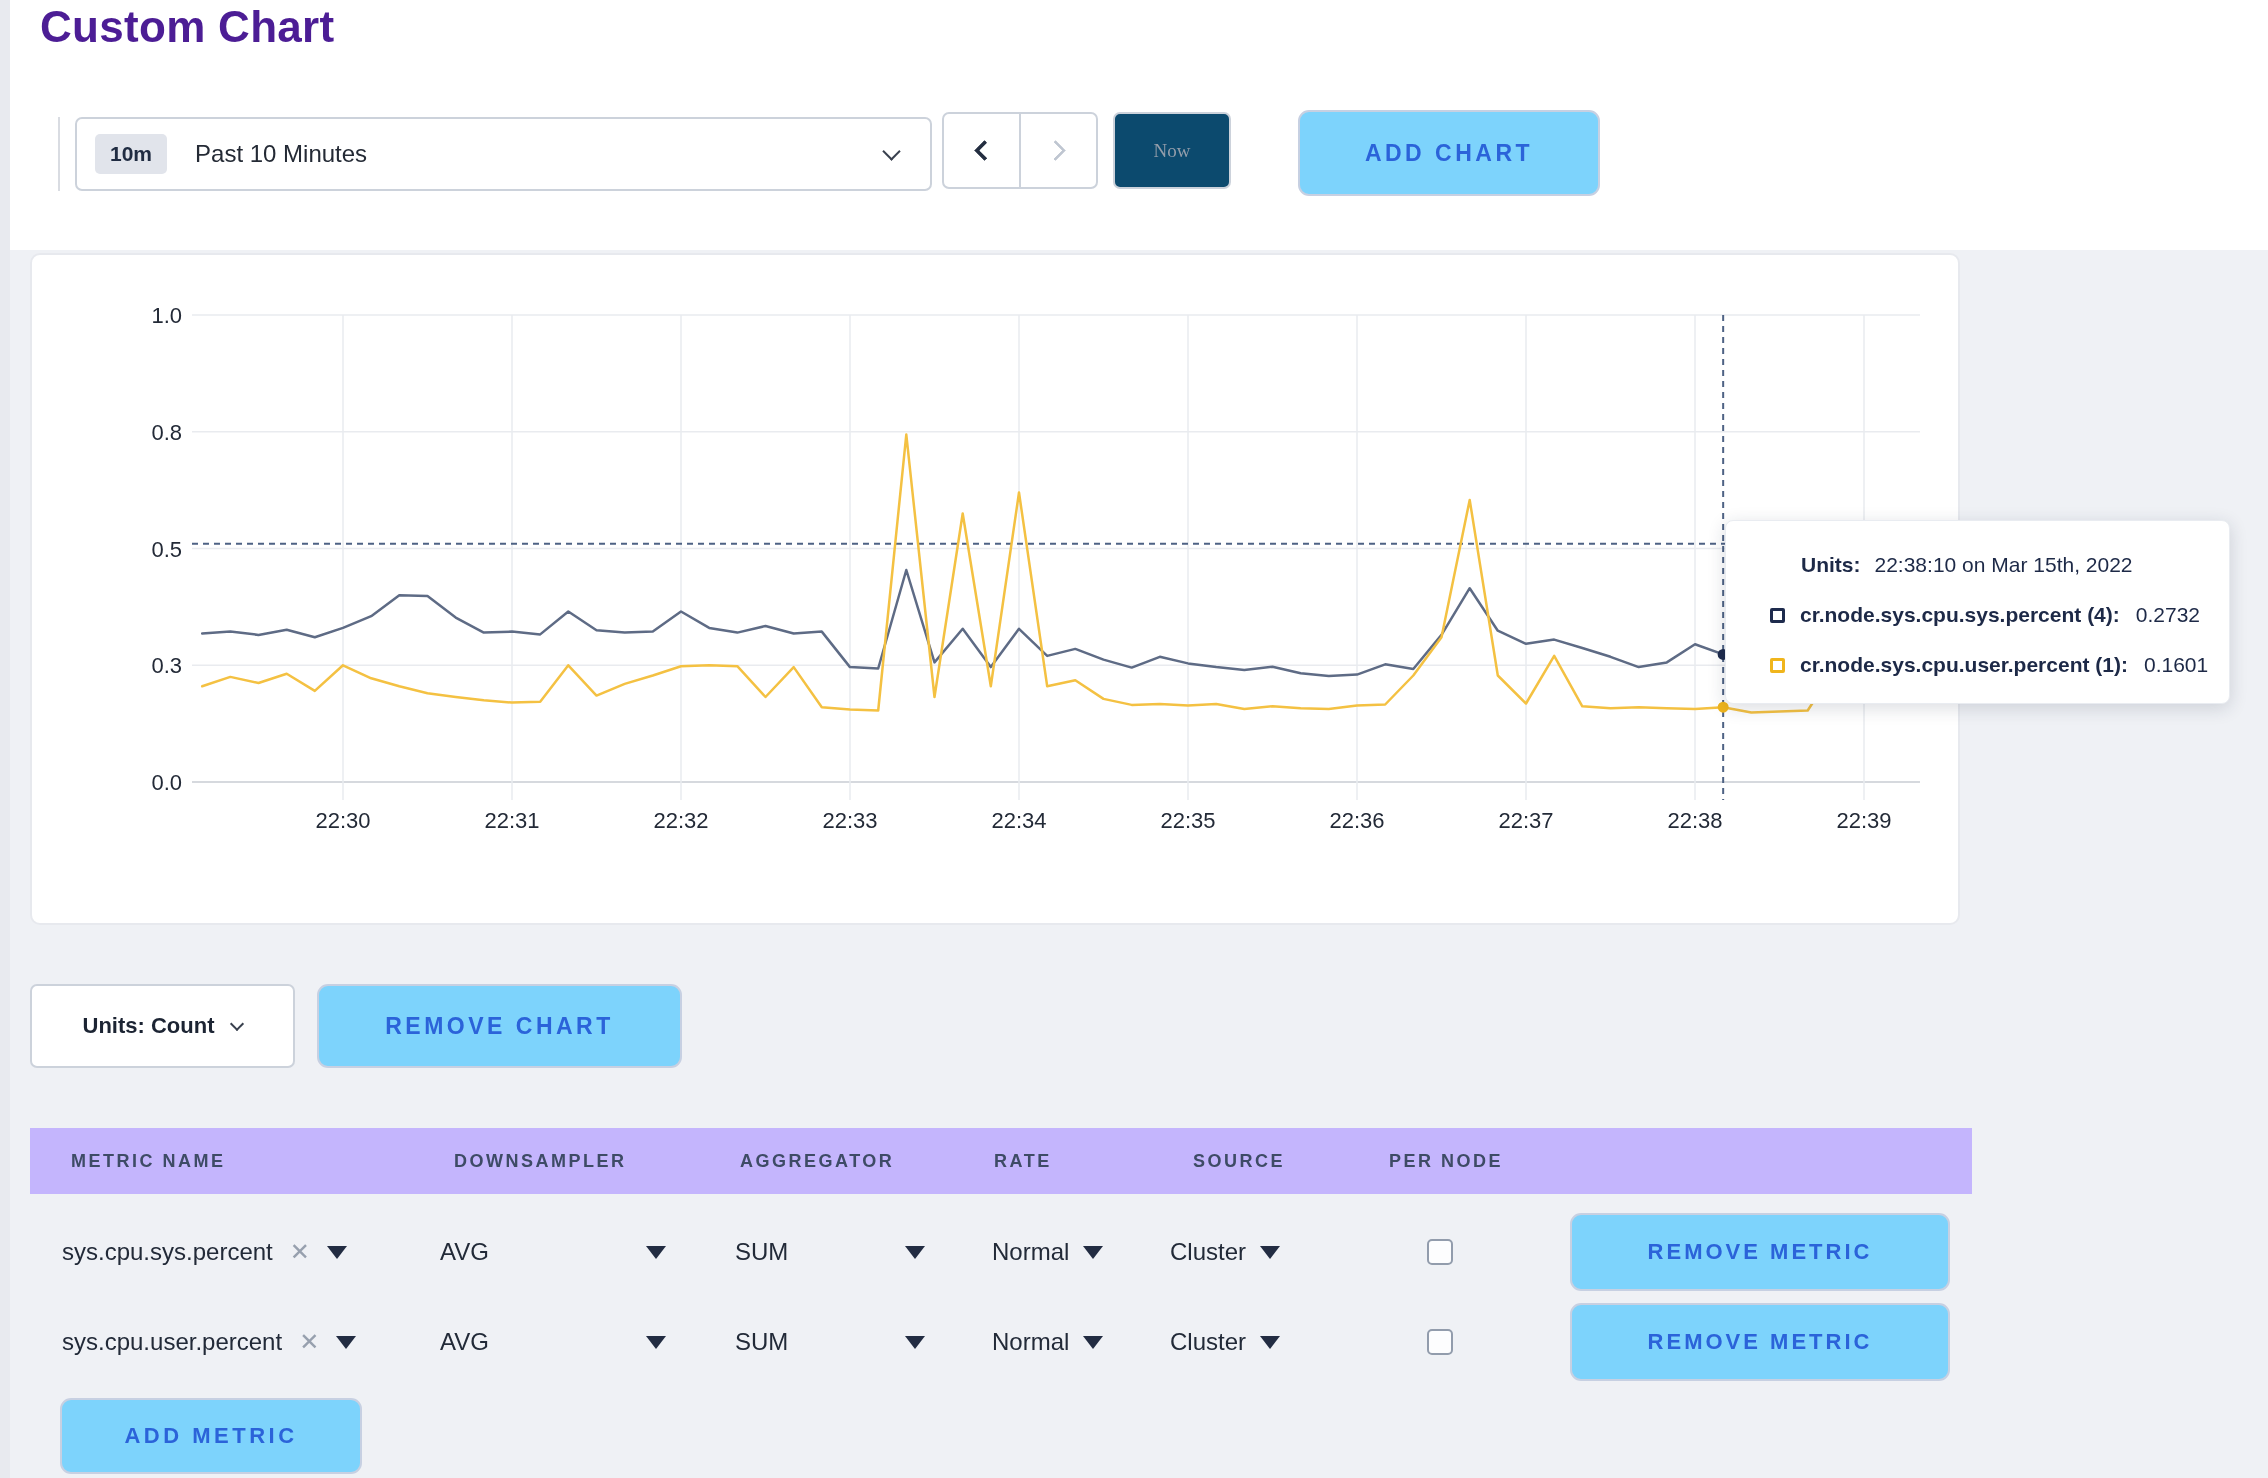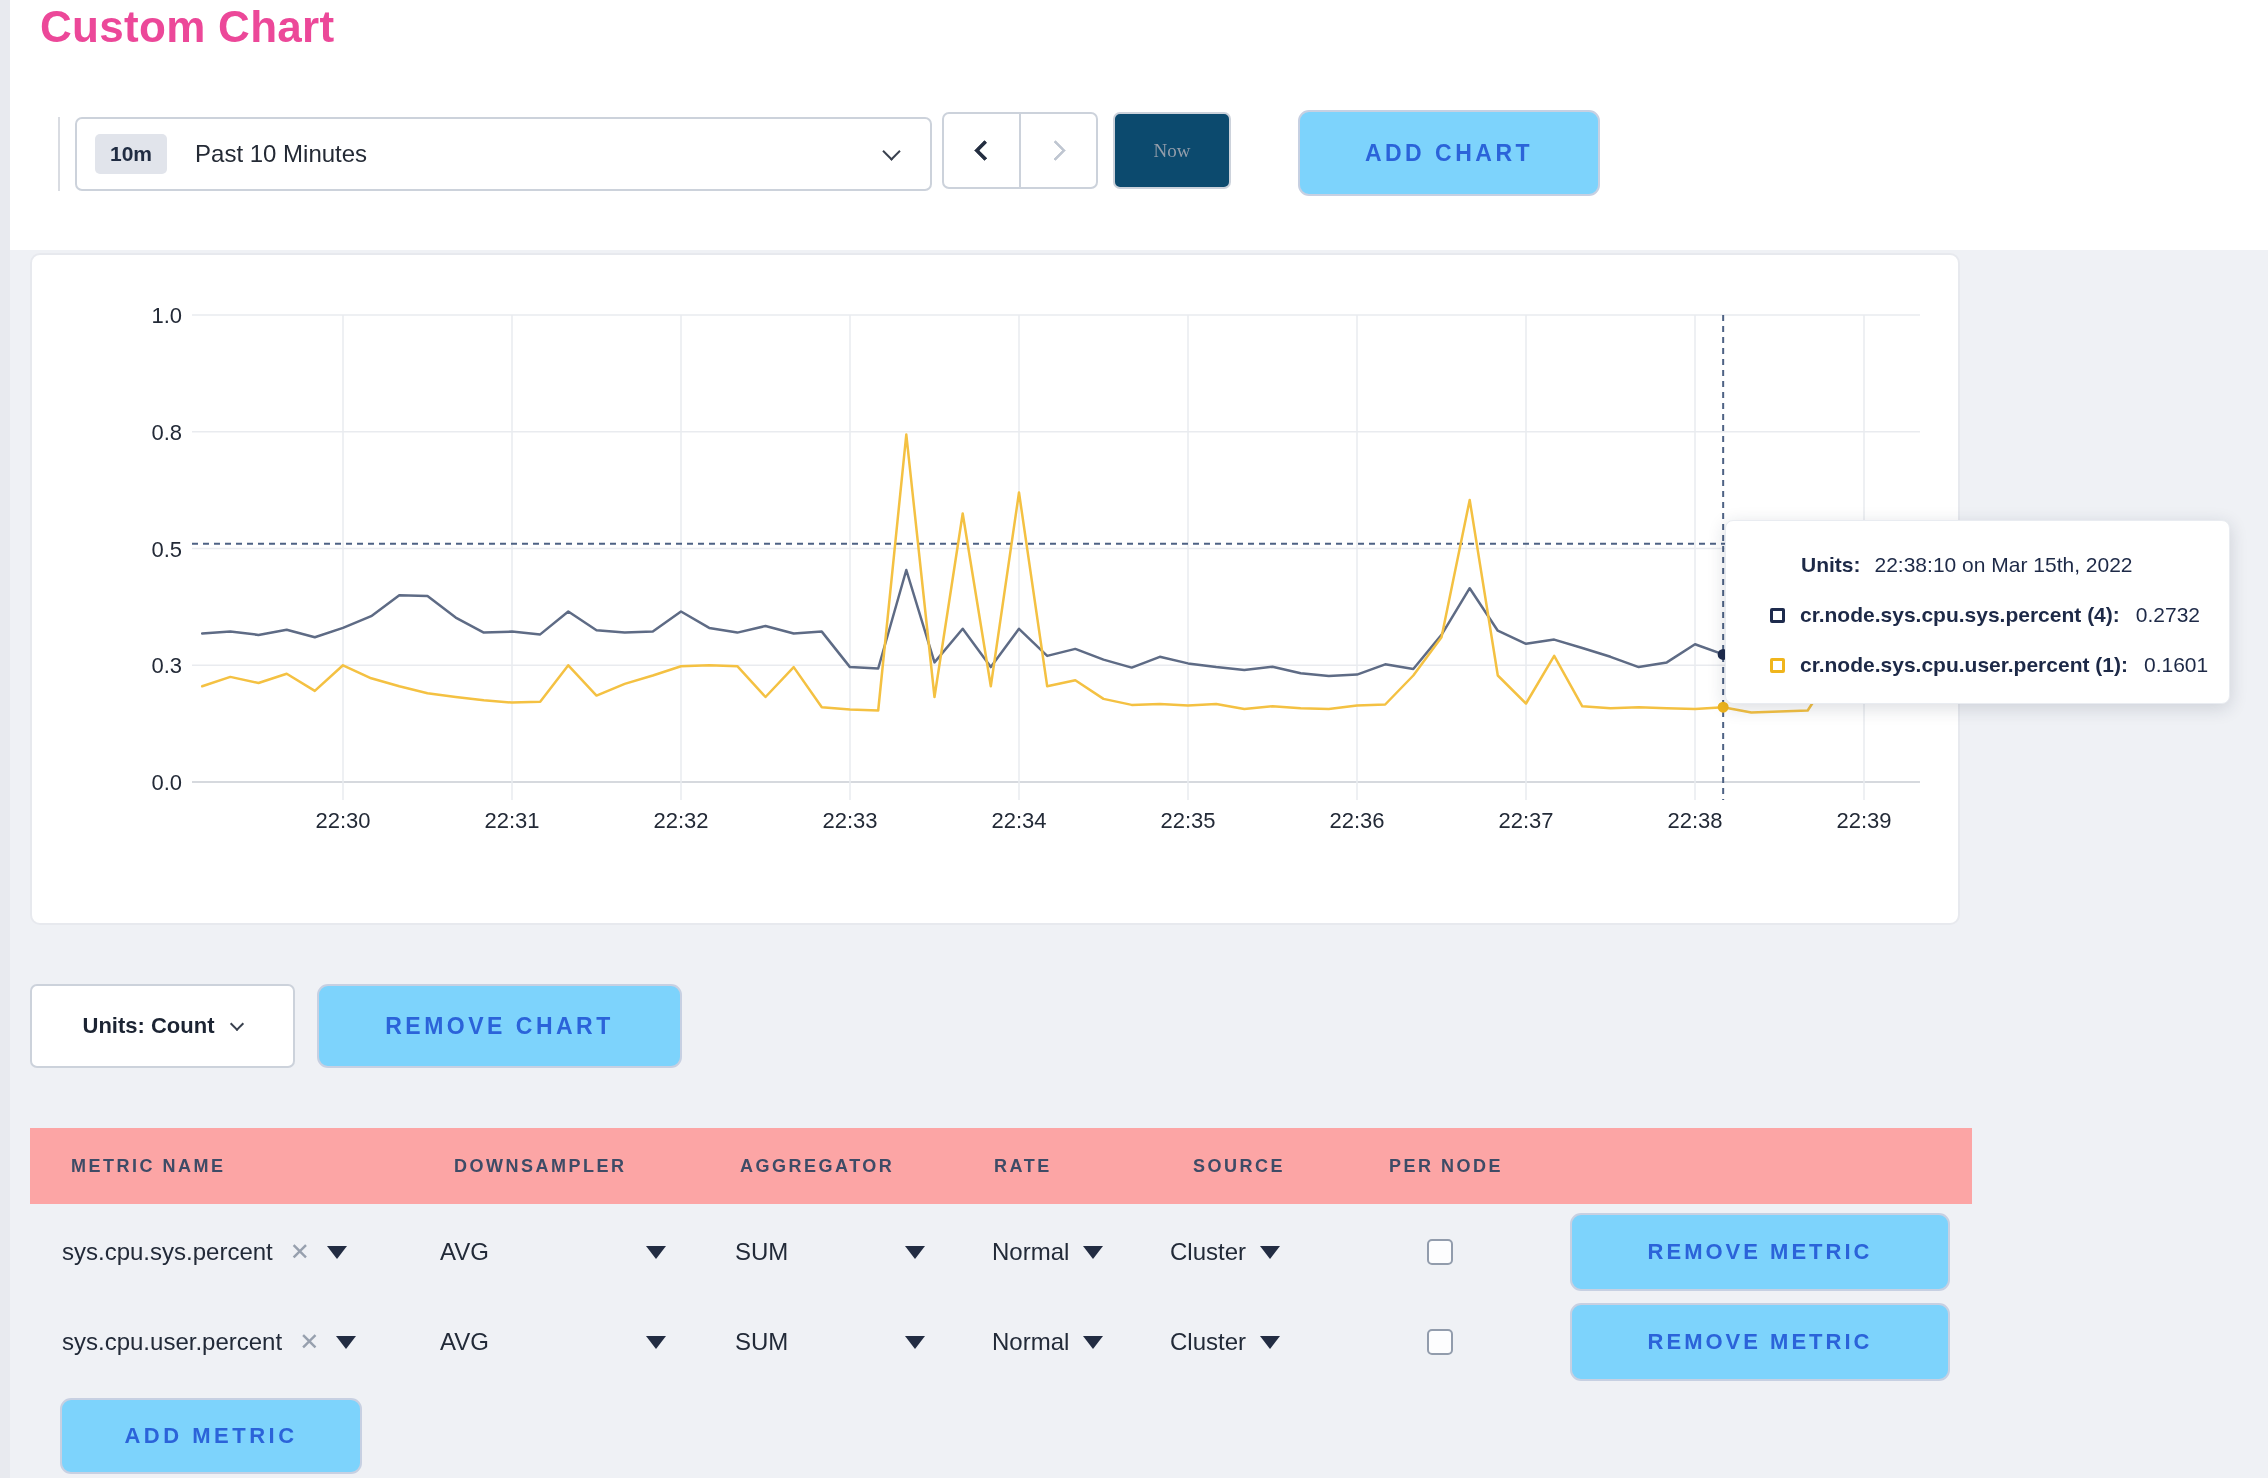--- a/index.html
+++ b/index.html
@@ -6,21 +6,21 @@
   html,body { width:2268px; height:1478px; }
   body {
     position:relative; overflow:hidden; background:#ffffff;
     font-family:"Liberation Sans", sans-serif; color:#242a35;
   }
   .abs { position:absolute; }
 
   .left-strip { left:0; top:0; width:10px; height:1478px; background:#e8eaef; }
   .content-bg { left:10px; top:250px; width:2258px; height:1228px; background:#eff1f5; }
 
-  .page-title { left:40px; top:2px; font-size:44px; font-weight:600; color:#ec4899; letter-spacing:.3px; }
+  .page-title { left:40px; top:2px; font-size:44px; font-weight:600; color:#4c1d95; letter-spacing:.3px; }
 
   
   .ts-divider { left:58px; top:117px; width:2px; height:74px; background:#d9dce2; }
 
   .range-select {
     left:75px; top:117px; width:857px; height:74px; background:#fff;
     border:2px solid #ccd2db; border-radius:7px;
     display:flex; align-items:center; padding:0 32px 0 18px; cursor:pointer;
   }
   .range-badge { background:#e1e4eb; border-radius:5px; padding:8px 15px; font-size:21px; font-weight:700; color:#202c42; }
@@ -57,21 +57,21 @@
   .tt-name { font-weight:700; margin-right:16px; }
 
   
   .units-select { left:30px; top:984px; width:265px; height:84px; background:#fff; border:2px solid #ccd2db; border-radius:7px;
                   display:flex; align-items:center; justify-content:center; gap:18px; cursor:pointer; }
   .units-label { font-size:22px; font-weight:700; color:#1c2433; }
   .units-select .chev { width:10px; height:10px; margin-top:-5px; }
   .remove-chart { left:317px; top:984px; width:365px; height:84px; }
 
   
-  .table-header { left:30px; top:1128px; width:1942px; height:76px; background:#fca5a5; }
+  .table-header { left:30px; top:1128px; width:1942px; height:66px; background:#c4b5fd; }
   .th-label { position:absolute; top:50%; transform:translateY(-50%); font-size:18px; font-weight:700; letter-spacing:2.5px; color:#3e4b66; white-space:nowrap; }
 
   #rows { left:30px; top:1212px; width:1942px; height:180px; }
   .metric-row { position:absolute; left:0; width:100%; height:80px; }
   .cell { position:absolute; top:0; display:flex; align-items:center; height:80px; font-size:24px; color:#222a38; }
   .cell-metric { left:32px; gap:17px; }
   .x-icon { color:#97a0ae; font-size:24px; cursor:pointer; }
   .caret { width:0; height:0; border-left:10px solid transparent; border-right:10px solid transparent; border-top:13px solid #222c42; cursor:pointer; }
   .cell-ds  { left:410px; width:226px; justify-content:space-between; cursor:pointer; }
   .cell-agg { left:705px; width:190px; justify-content:space-between; cursor:pointer; }

